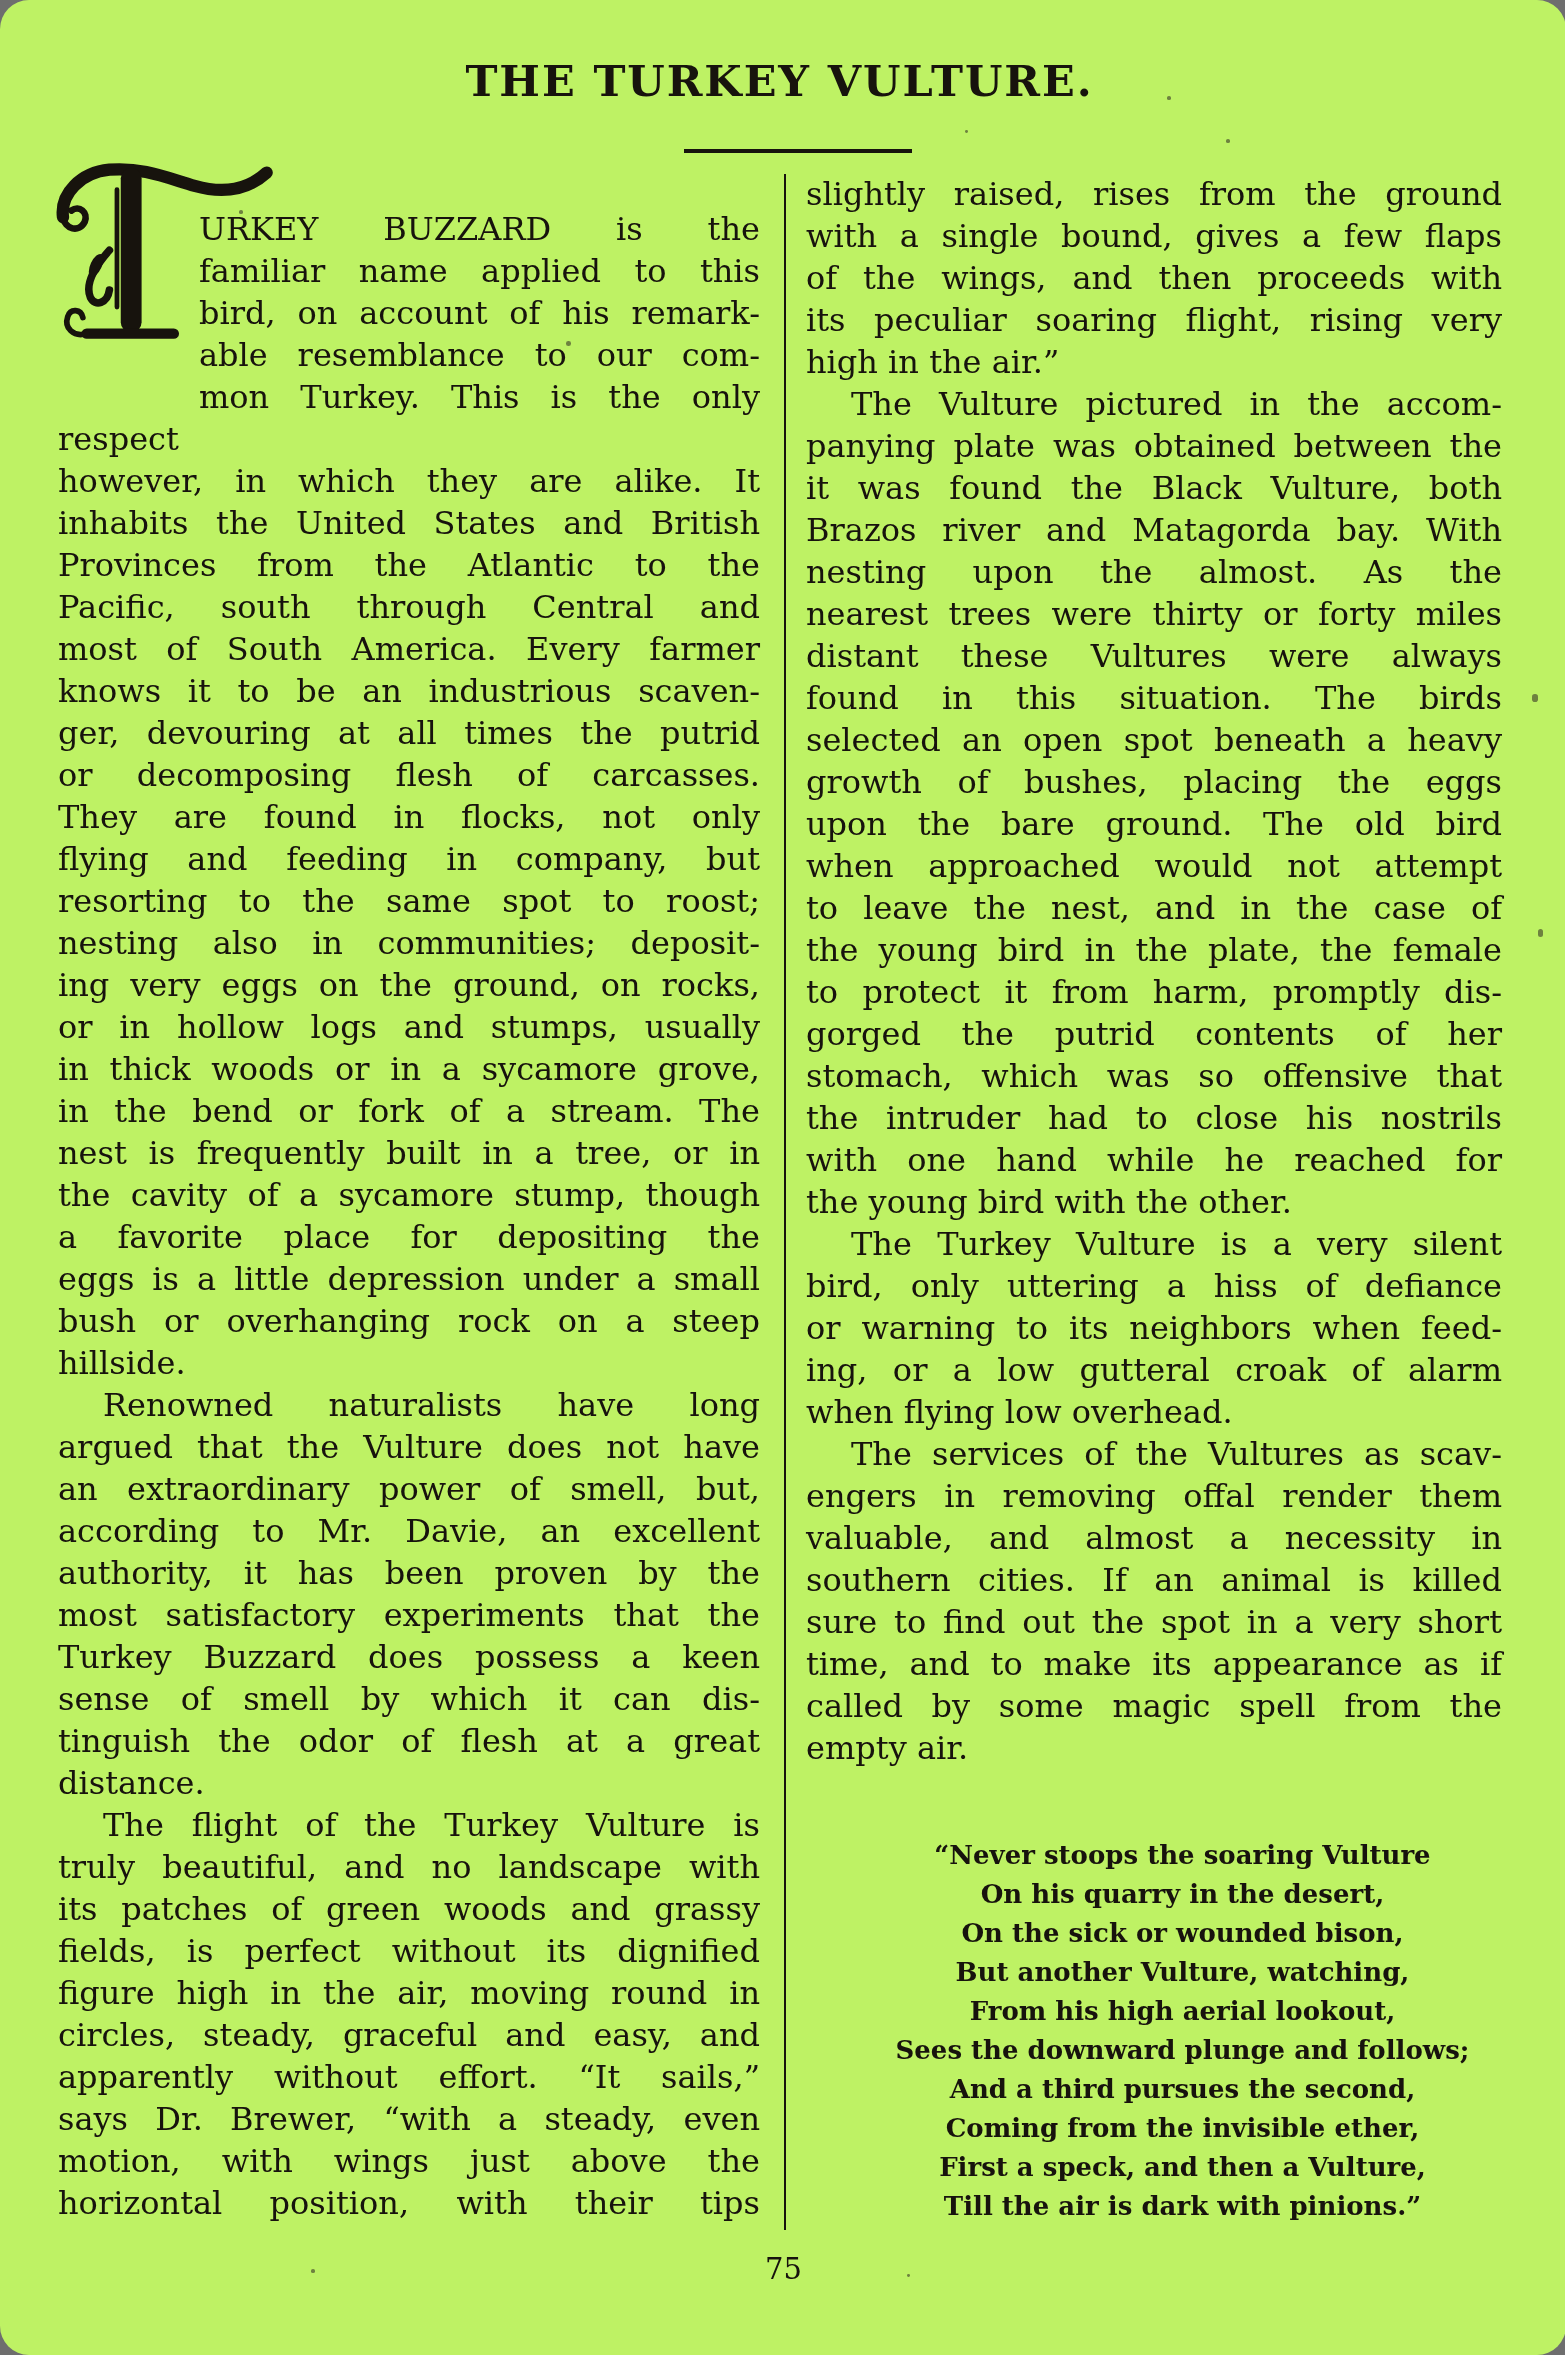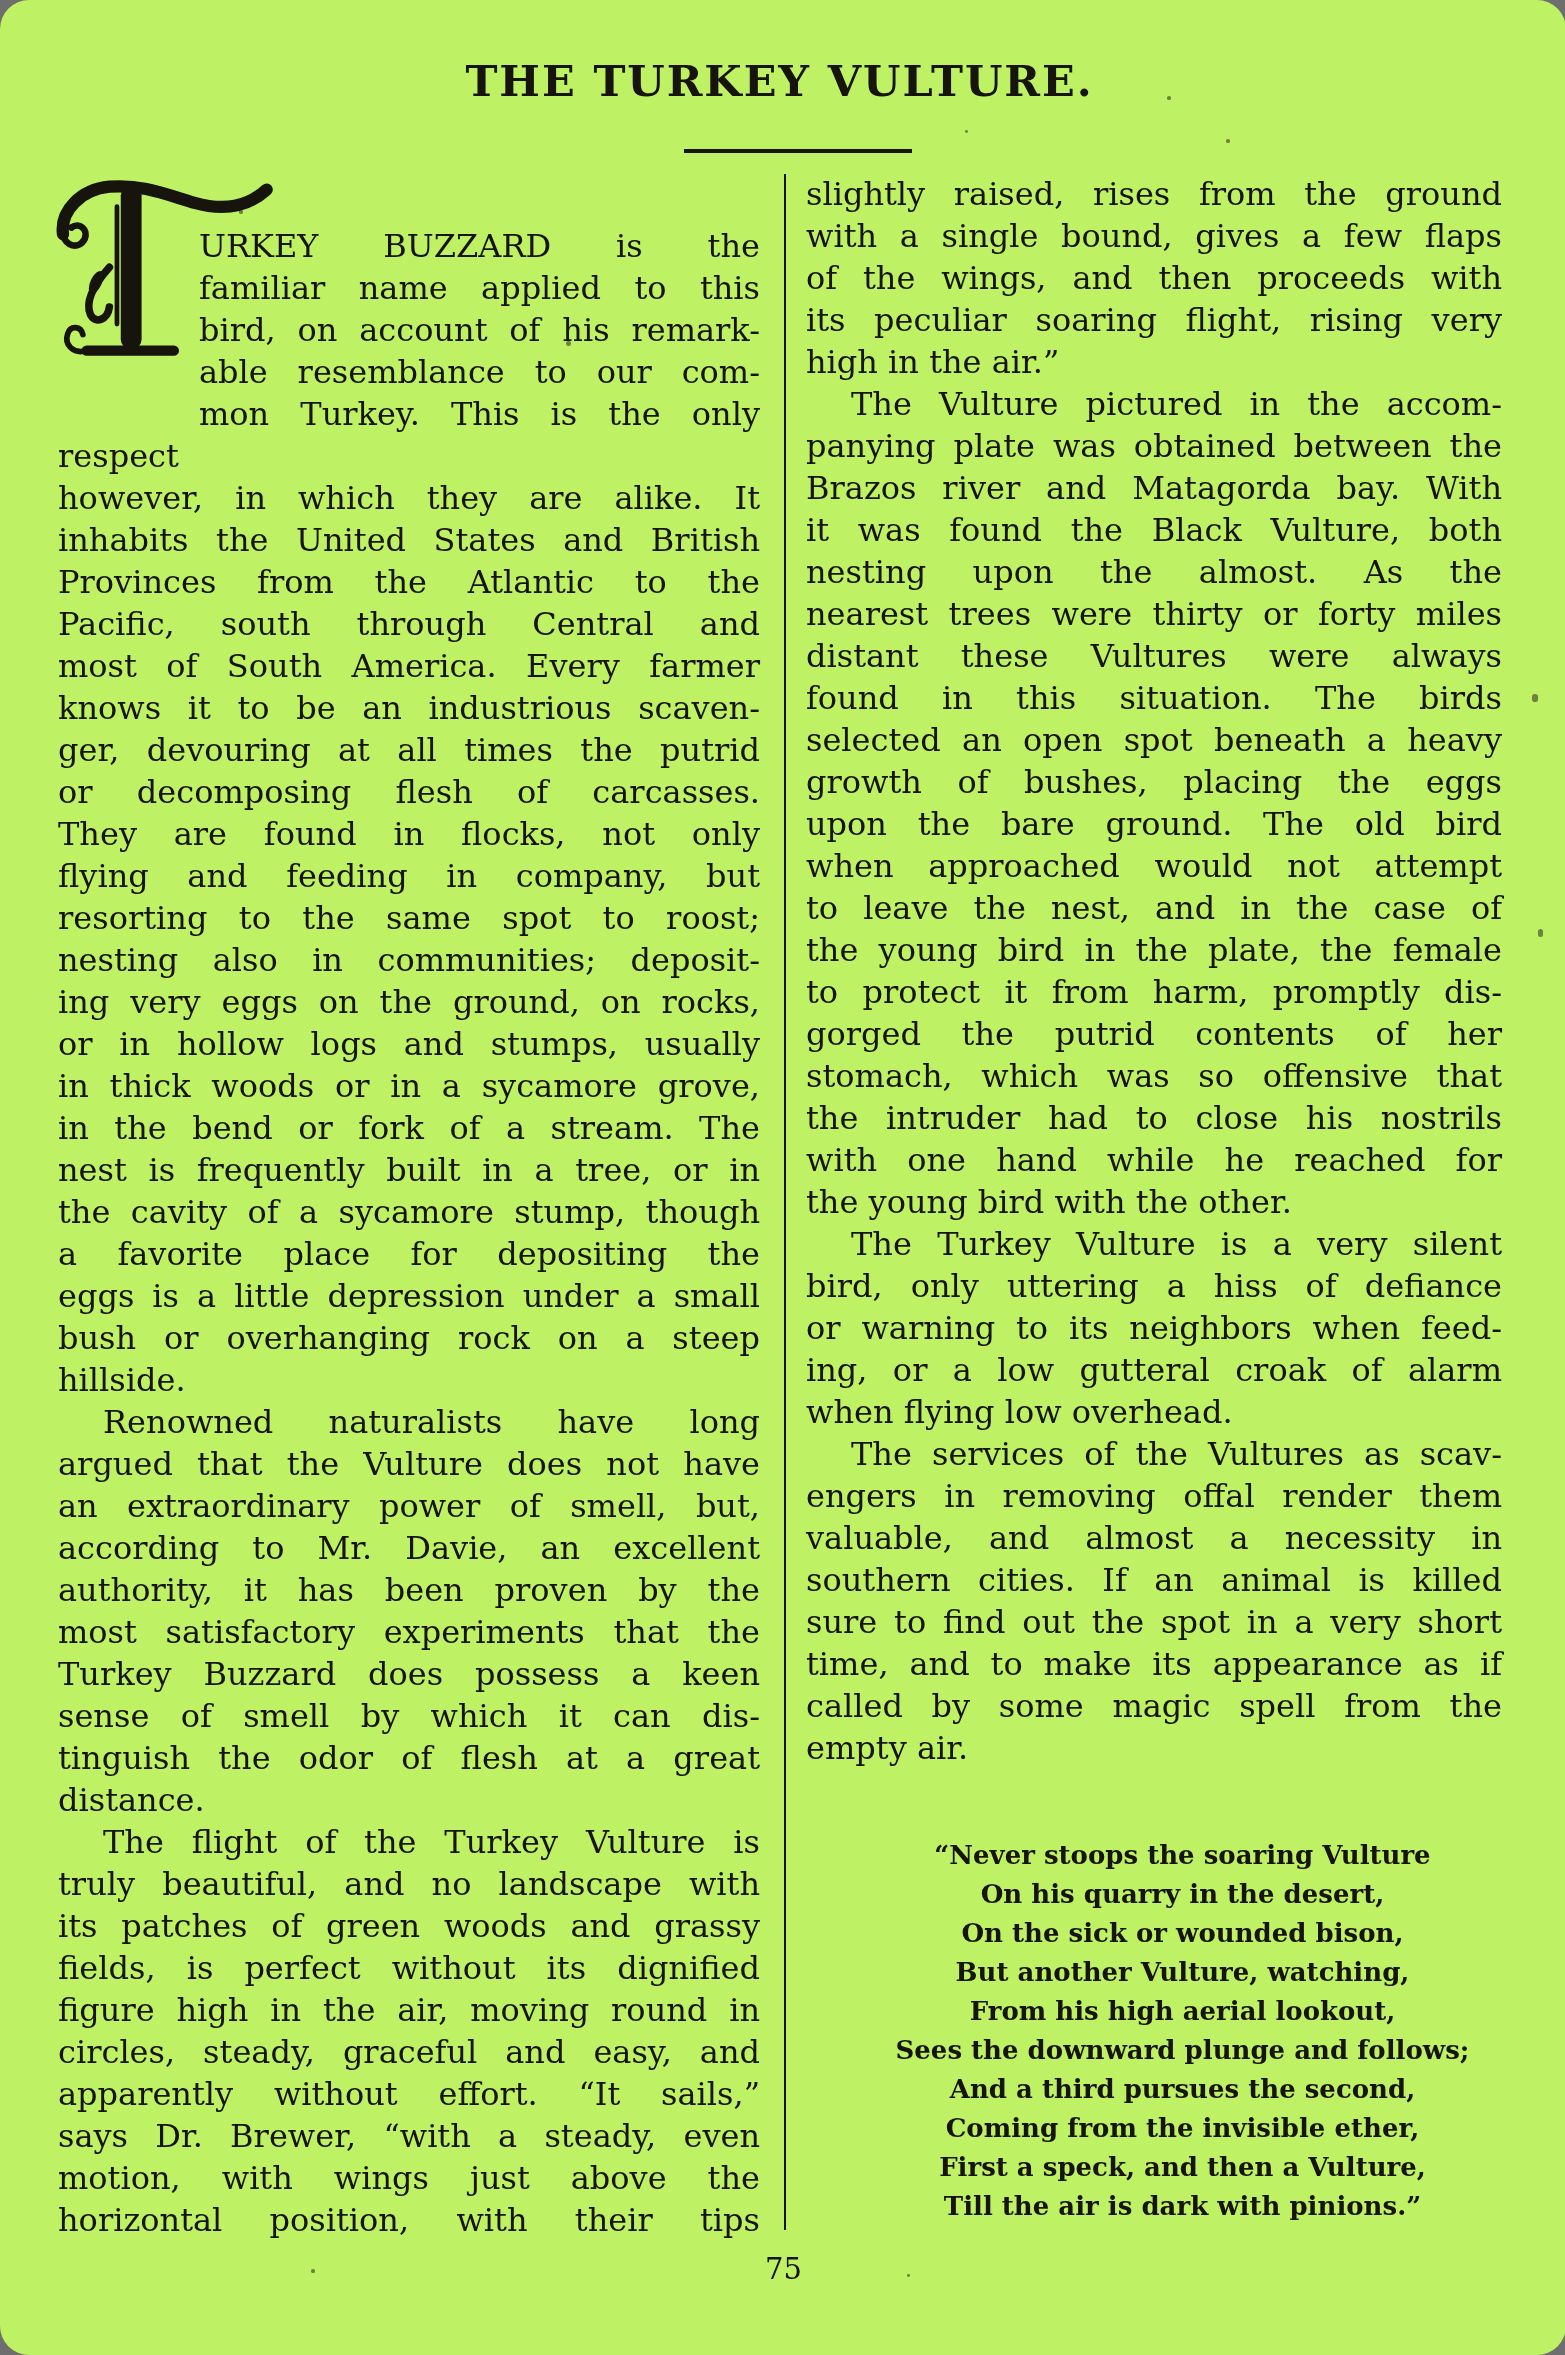--- a/index.html
+++ b/index.html
@@ -3,21 +3,21 @@
 <meta charset="utf-8">
 <style>
   html,body{margin:0;padding:0;background:#6e6e6e;}
   .page{position:relative;width:1566px;height:2355px;margin:0 auto;
         background:#bef264;color:#17130d;font-family:"DejaVu Serif",serif;overflow:hidden;border-radius:29px;}
   .page-title{position:absolute;left:58px;top:56px;width:1443px;text-align:center;
         font-size:43px;font-weight:700;letter-spacing:1.9px;white-space:nowrap;}
   .title-rule{position:absolute;left:684px;top:149px;width:228px;height:3.7px;background:#17130d;}
   .col-divider{position:absolute;left:784px;top:174px;width:1.9px;height:2056px;background:#17130d;}
   .col{position:absolute;font-size:32px;line-height:42px;}
-  .col-left{left:58px;top:225px;width:702px;}
+  .col-left{left:58px;top:208px;width:702px;}
   .col-right{left:806px;top:173px;width:696px;}
   .line{text-align:justify;text-align-last:justify;}
   .line.end{text-align-last:left;}
   .line.ind{text-indent:45px;}
   .dropcap{float:left;width:141px;height:171px;position:relative;}
   .dropcap svg{position:absolute;left:-5.6px;top:-43px;width:219px;height:180px;overflow:visible;}
   .dropcap .sr{position:absolute;font-size:0;opacity:0;}
   .poem{position:absolute;left:858px;top:1836px;width:649px;
         font-size:26px;line-height:39px;font-weight:700;}
   .poem-line{text-align:center;}
@@ -104,22 +104,22 @@
 
   <div class="col col-right" id="right-col">
 
   <div class="line">slightly raised, rises from the ground</div>
       <div class="line">with a single bound, gives a few flaps</div>
       <div class="line">of the wings, and then proceeds with</div>
       <div class="line">its peculiar soaring flight, rising very</div>
       <div class="line end">high in the air.”</div>
       <div class="line ind">The Vulture pictured in the accom-</div>
       <div class="line">panying plate was obtained between the</div>
+      <div class="line">it was found the Black Vulture, both</div>
       <div class="line">Brazos river and Matagorda bay. With</div>
-      <div class="line">it was found the Black Vulture, both</div>
       <div class="line">nesting upon the almost. As the</div>
       <div class="line">nearest trees were thirty or forty miles</div>
       <div class="line">distant these Vultures were always</div>
       <div class="line">found in this situation. The birds</div>
       <div class="line">selected an open spot beneath a heavy</div>
       <div class="line">growth of bushes, placing the eggs</div>
       <div class="line">upon the bare ground. The old bird</div>
       <div class="line">when approached would not attempt</div>
       <div class="line">to leave the nest, and in the case of</div>
       <div class="line">the young bird in the plate, the female</div>

